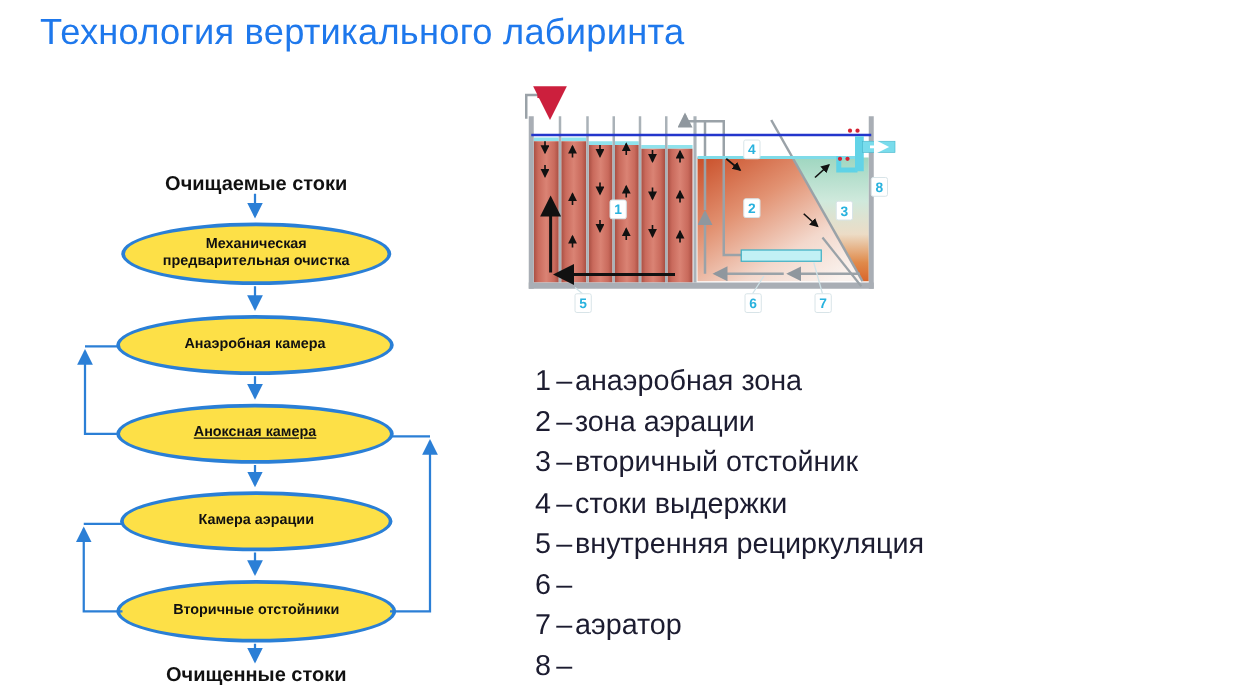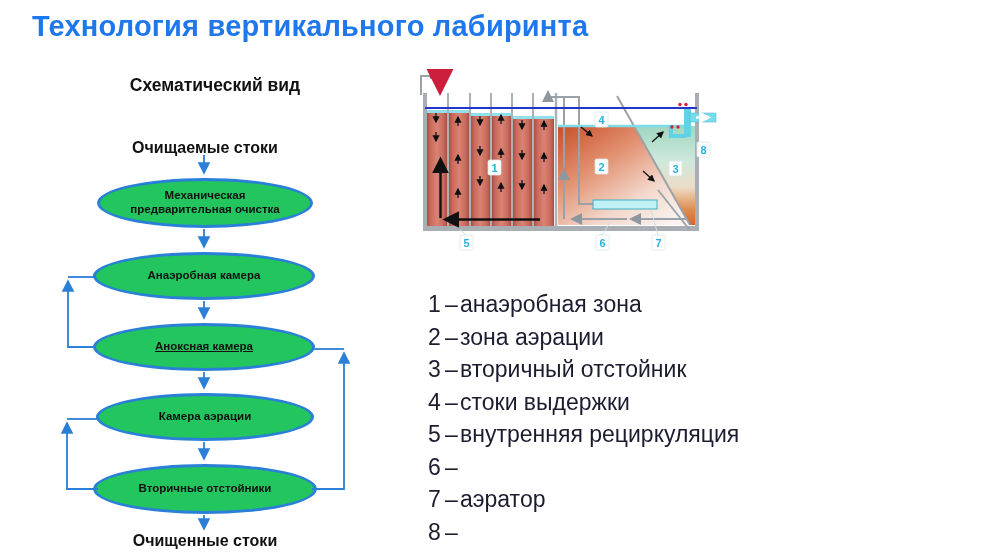--- a/index.html
+++ b/index.html
@@ -2,34 +2,34 @@
 <html><head>
 <meta charset="utf-8">
 <style>
   html,body{margin:0;padding:0;}
   body{
     width:1000px;height:554px;position:relative;overflow:hidden;
     background:#ffffff;font-family:"Liberation Sans",sans-serif;
   }
   .slide-title{
     position:absolute;left:32px;top:10px;width:760px;
-    font-size:29px;font-weight:bold;color:#1e78ec;letter-spacing:.2px;
+    font-size:29px;font-weight:normal;color:#1e78ec;letter-spacing:.2px;
   }
   
   .fc-heading{
     position:absolute;left:60px;top:74px;width:310px;text-align:center;
     font-size:17.5px;font-weight:bold;color:#111;line-height:22px;
   }
   .fc-label{
     position:absolute;width:160px;text-align:center;
     font-size:16px;font-weight:bold;color:#111;
   }
   .fc-node{
     position:absolute;box-sizing:border-box;
-    border:3px solid #2a7fd6;background:#22c55e;border-radius:50%;
+    border:3px solid #2a7fd6;background:#fde047;border-radius:50%;
     display:flex;align-items:center;justify-content:center;text-align:center;
     font-size:11.5px;font-weight:bold;color:#111;line-height:1.2;
     padding:0 16px;
   }
   #fc-arrows{position:absolute;left:0;top:0;pointer-events:none;}
   
   #tank{position:absolute;left:405px;top:68px;}
   #tank text{font-family:"Liberation Sans",sans-serif;font-weight:bold;fill:#28b2de;}
   
   .legend{position:absolute;left:428px;top:288px;color:#1c1c30;}
@@ -37,21 +37,20 @@
   .leg-num{width:17px;}
   .leg-dash{width:15px;text-align:left;}
   .leg-text{white-space:nowrap;}
 </style>
 </head>
 <body>
 
 <div class="slide-title">Технология вертикального лабиринта</div>
 
 <div class="fc-heading">
-  <div>Схематический вид</div>
 </div>
 
 <div class="fc-label" style="left:125px;top:139px;">Очищаемые стоки</div>
 
 <div class="fc-node" style="left:97px;top:178px;width:216px;height:50px;">Механическая предварительная очистка</div>
 <div class="fc-node" style="left:93px;top:252px;width:222px;height:48px;">Анаэробная камера</div>
 <div class="fc-node" style="left:93px;top:323px;width:222px;height:48px;text-decoration:underline;">Аноксная камера</div>
 <div class="fc-node" style="left:96px;top:393px;width:218px;height:48px;">Камера аэрации</div>
 <div class="fc-node" style="left:93px;top:464px;width:224px;height:50px;">Вторичные отстойники</div>
 

